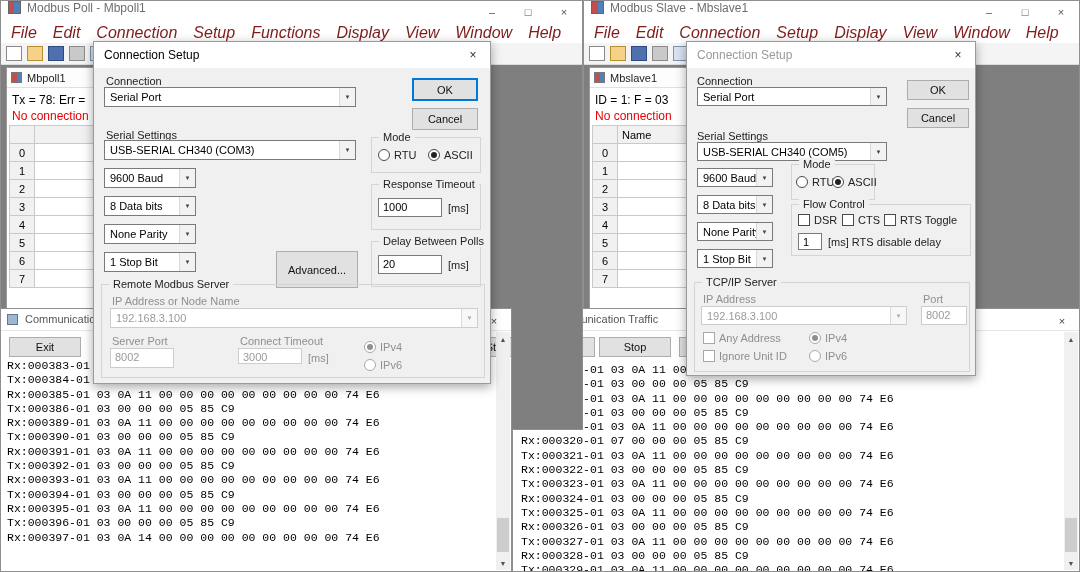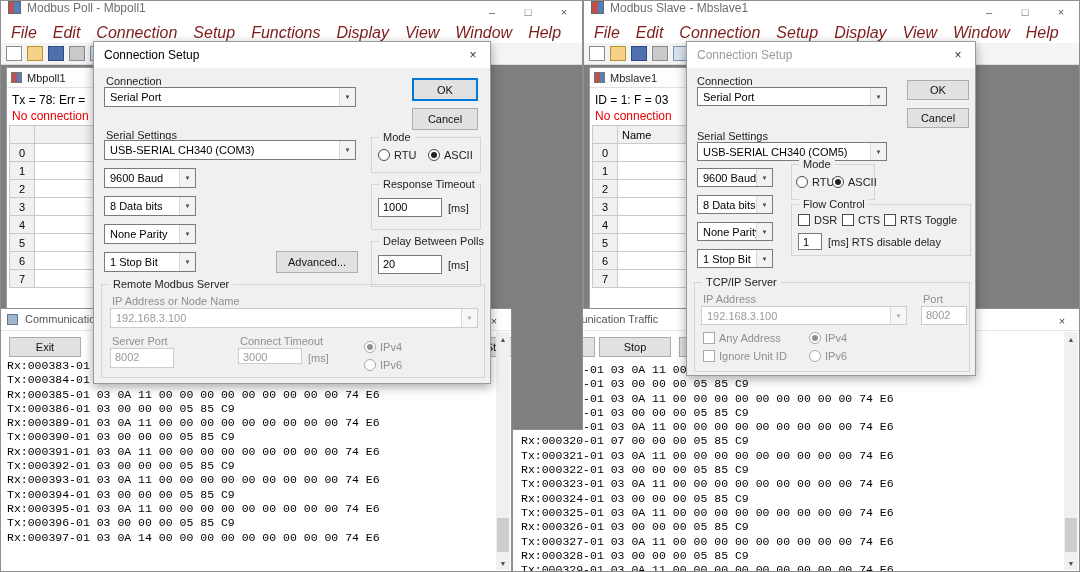--- a/index.html
+++ b/index.html
@@ -345,21 +345,21 @@
     <span class="carrow">▼</span>
   </div>
   <div class="combo" style="left:10px;top:182px;width:92px;height:20px">
     <span class="ctext">None Parity</span>
     <span class="carrow">▼</span>
   </div>
   <div class="combo" style="left:10px;top:210px;width:92px;height:20px">
     <span class="ctext">1 Stop Bit</span>
     <span class="carrow">▼</span>
   </div>
-  <div class="btn" style="left:182px;top:209px;width:82px;height:22px">Advanced...</div>
+  <div class="btn" style="left:182px;top:209px;width:82px;height:37px">Advanced...</div>
 
   <div class="grp" style="left:277px;top:95px;width:110px;height:36px">
     <span class="legend">Mode</span>
     <span class="opt" style="left:6px;top:11px">
       <span class="radio"></span>
       <span>RTU</span>
     </span>
     <span class="opt" style="left:56px;top:11px">
       <span class="radio checked"></span>
       <span>ASCII</span>

